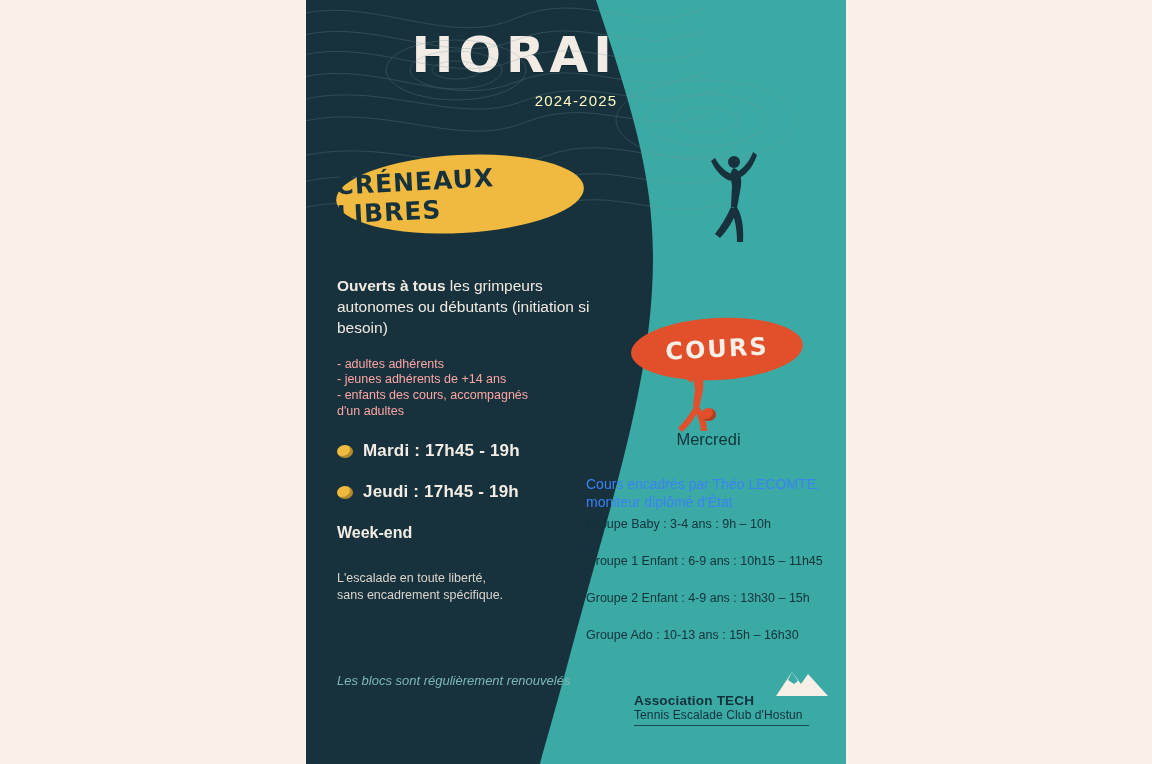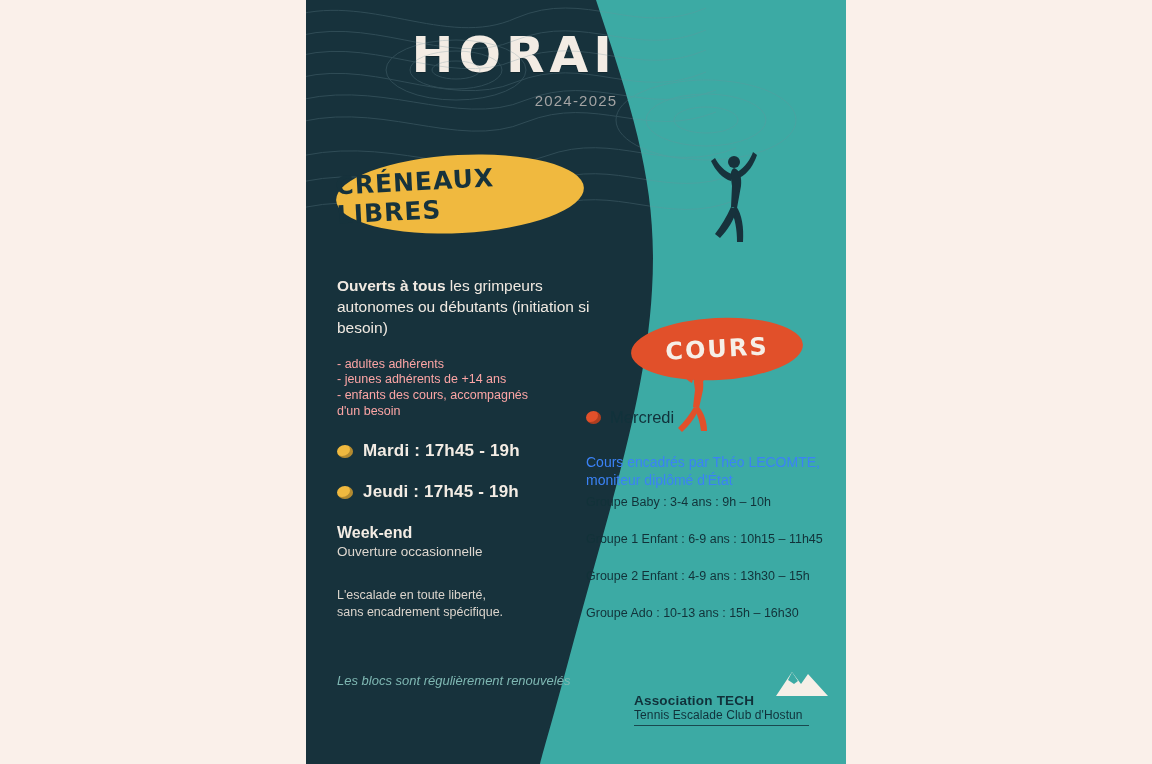--- a/index.html
+++ b/index.html
@@ -62,21 +62,21 @@
     font-family: "DejaVu Sans", sans-serif;
     text-shadow: 0 1px 0 rgba(0,0,0,.2);
   }
 
   .subtitle {
     position: absolute;
     left: 0;
     top: 92px;
     width: 540px;
     text-align: center;
-    color: #a3a3a3;
+    color: #fef9c3;
     font-size: 15px;
     letter-spacing: 1.2px;
   }
 
   
   .badge-yellow {
     position: absolute;
     left: 30px;
     top: 155px;
     width: 248px;
@@ -211,20 +211,21 @@
     top: 408px;
     width: 245px;
     z-index: 7;
   }
 
   .day-row {
     display: flex;
     align-items: center;
     gap: 9px;
     margin-bottom: 26px;
+    flex-direction: column;
   }
   .day-label {
     font-size: 16.5px;
     color: #11323b;
     font-weight: normal;
   }
   .day-dot {
     width: 15px;
     height: 13px;
     border-radius: 50%;
@@ -354,36 +355,35 @@
     </div>
 
     <div class="left-col">
       <p class="lead">
         <b>Ouverts à tous</b><span> les grimpeurs autonomes ou débutants (initiation si besoin)</span>
       </p>
       <div class="bullets">
         <div>- adultes adhérents</div>
         <div>- jeunes adhérents de +14 ans</div>
         <div>- enfants des cours, accompagnés</div>
-        <div>d'un besoin</div>
+        <div>d'un adultes</div>
       </div>
 
       <div class="slot-list">
         <div class="slot">
           <span class="dot-icon"></span>
           <span class="slot-label">Mardi : 17h45 - 19h</span>
         </div>
         <div class="slot">
           <span class="dot-icon"></span>
           <span class="slot-label">Jeudi : 17h45 - 19h</span>
         </div>
       </div>
 
       <div class="weekend-title">Week-end</div>
-      <div class="weekend-sub">Ouverture occasionnelle</div>
 
       <div class="freedom">
         <div>L'escalade en toute liberté,</div>
         <div>sans encadrement spécifique.</div>
       </div>
     </div>
 
     <div class="footnote">
       <div>Les blocs sont régulièrement renouvelés</div>
     </div>

